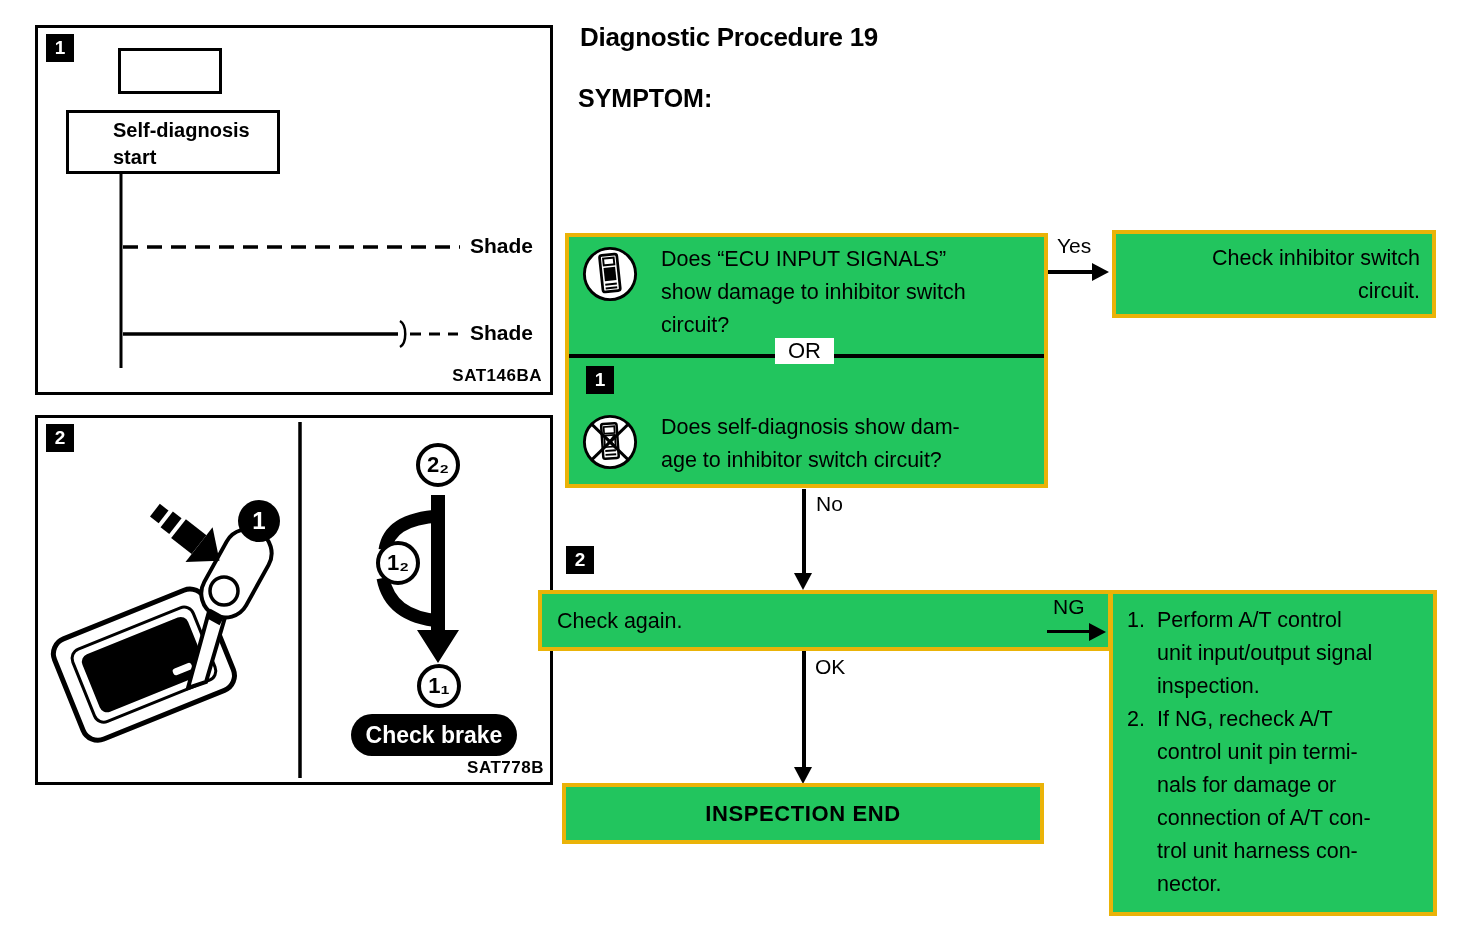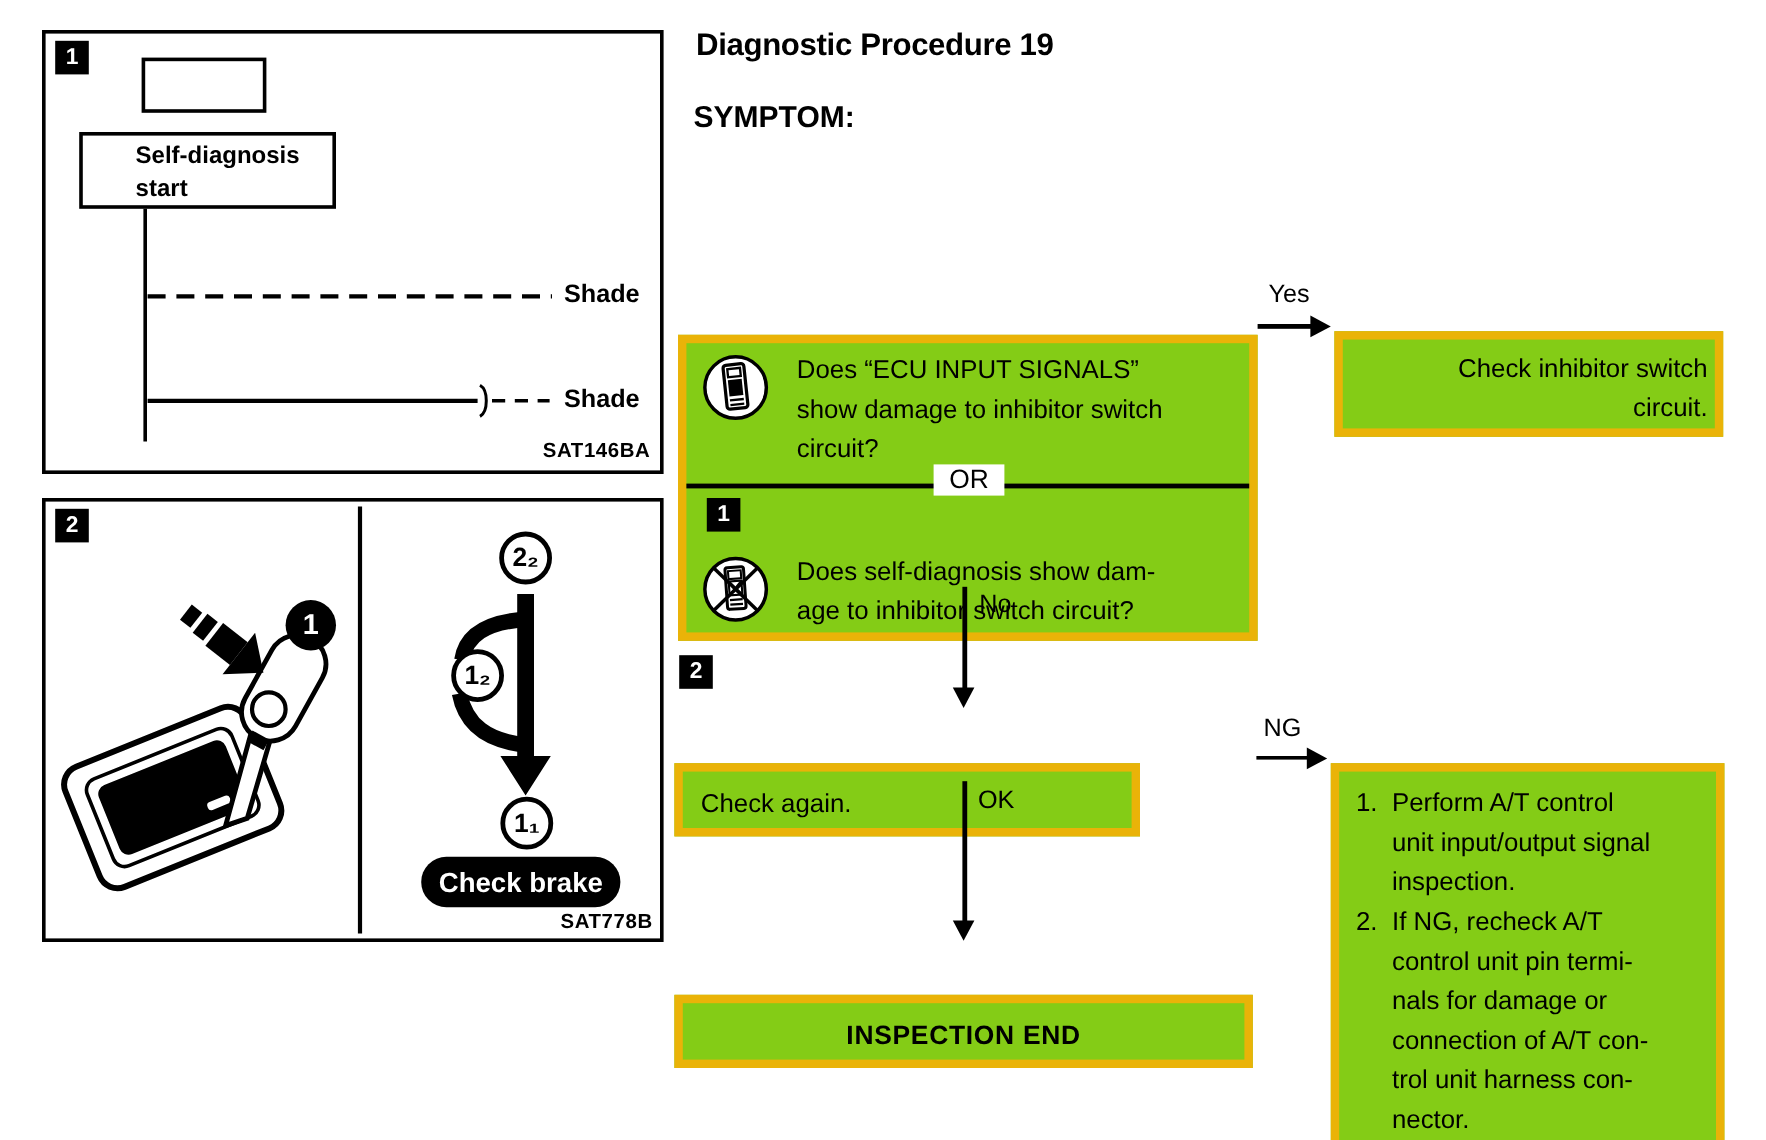--- a/index.html
+++ b/index.html
@@ -23,21 +23,21 @@
   }
   .fig-label{position:absolute;font-size:21px;font-weight:bold;}
   .sat-code{position:absolute;font-size:17px;font-weight:bold;letter-spacing:.5px;}
 
   
   .title{position:absolute;font-size:26px;font-weight:bold;letter-spacing:-.3px;margin:0;}
   .symptom-label{position:absolute;font-size:25px;font-weight:bold;}
   .symptom-text{position:absolute;font-size:25px;font-weight:bold;line-height:36px;letter-spacing:.3px;}
 
   
-  .flowbox{position:absolute;border:7px solid #eab308;background:#84cc16;box-sizing:border-box;margin-top:46px;}
+  .flowbox{position:absolute;border:4px solid #eab308;background:#22c55e;box-sizing:border-box;}
   .qtext{position:absolute;font-size:21.5px;line-height:33px;}
   .or-line{position:absolute;left:0;right:0;height:3.5px;background:#000;}
   .or-label{position:absolute;background:#fff;padding:0 13px;font-size:22px;}
   .edge-label{position:absolute;font-size:21px;}
   .hline{position:absolute;height:3.5px;background:#000;}
   .vline{position:absolute;width:3.5px;background:#000;}
   .head-right{position:absolute;width:0;height:0;border-top:9px solid transparent;
     border-bottom:9px solid transparent;border-left:17px solid #000;}
   .head-down{position:absolute;width:0;height:0;border-left:9px solid transparent;
     border-right:9px solid transparent;border-top:17px solid #000;}
@@ -169,21 +169,21 @@
   <div class="flowbox" style="left:1112px;top:230px;width:324px;height:88px;text-align:right;">
     <div class="qtext pre" style="left:14px;top:8px;width:290px;">Check inhibitor switch
 circuit.</div>
   </div>
 
   <div class="vline" style="left:802px;top:489px;height:86px;"></div>
   <div class="head-down" style="left:794px;top:573px;"></div>
   <div class="edge-label" style="left:816px;top:492px;">No</div>
 
   <div class="badge" style="left:566px;top:546px;">2</div>
-  <div class="flowbox" style="left:562px;top:590px;width:388px;height:61px;">
+  <div class="flowbox" style="left:538px;top:590px;width:574px;height:61px;">
     <div class="qtext" style="left:15px;top:11px;">Check again.</div>
   </div>
 
   <div class="edge-label" style="left:1053px;top:595px;">NG</div>
   <div class="hline" style="left:1047px;top:630px;width:46px;height:3px;"></div>
   <div class="head-right" style="left:1089px;top:623px;"></div>
   <div class="flowbox" style="left:1109px;top:590px;width:328px;height:326px;padding:10px 8px 10px 14px;">
     <div class="result-item">
       <span class="result-num">1.</span>
       <span class="pre">Perform A/T control

